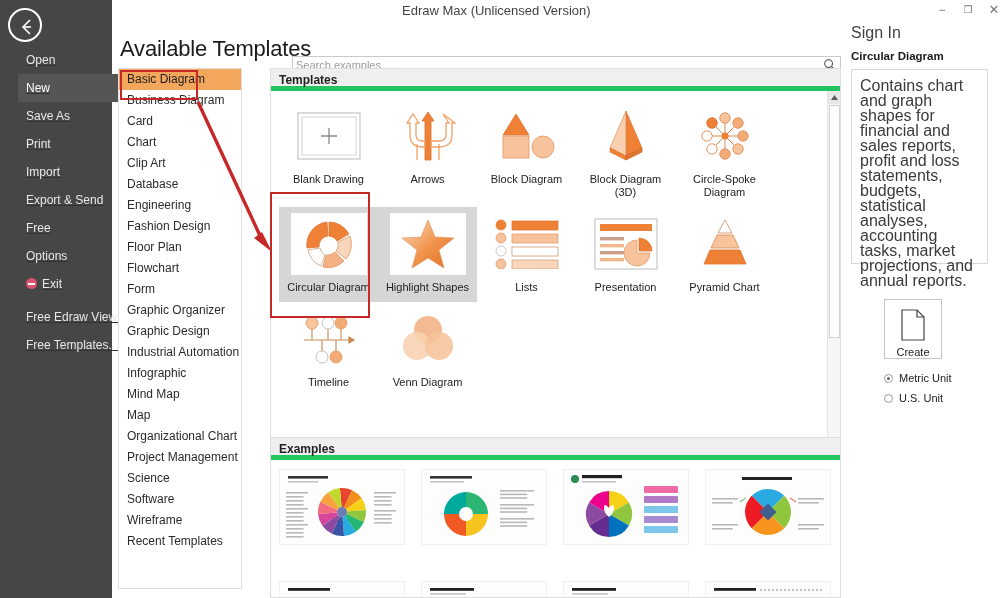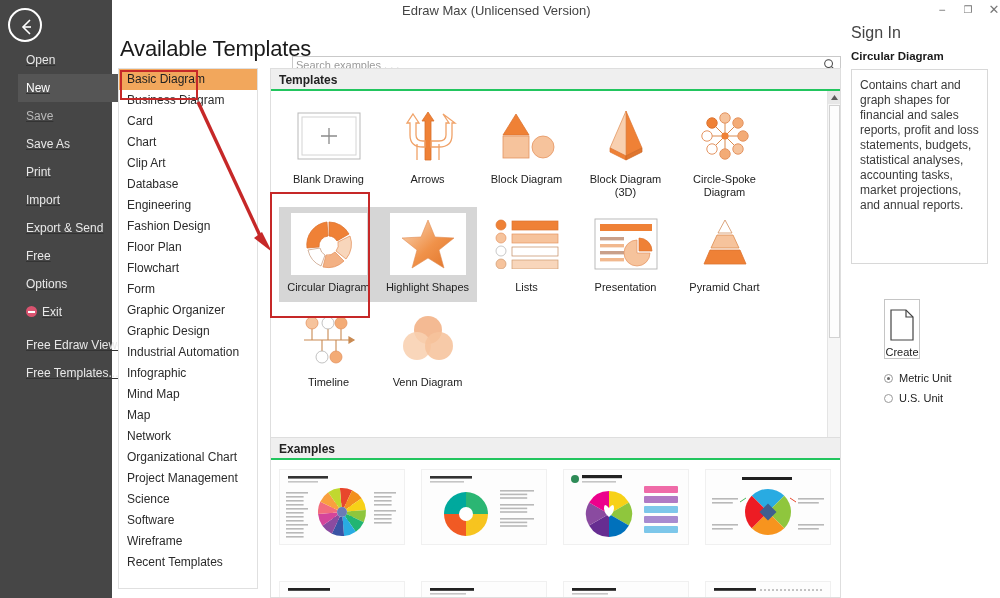--- a/index.html
+++ b/index.html
@@ -103,21 +103,21 @@
   }
   .searchwrap input::placeholder { color: #9a9a9a; }
   .search-icon {
     position: absolute; right: 4px; top: 1px;
     width: 13px; height: 13px; cursor: pointer;
   }
 
   
   .catpanel {
     position: absolute; left: 118px; top: 68px;
-    width: 140px; height: 521px;
+    width: 124px; height: 521px;
     border: 1px solid #e0e0e0;
     background: #ffffff;
   }
   .cat-item {
     height: 21px; line-height: 21px;
     padding-left: 8px;
     font-size: 12px; color: #2b2b2b;
     white-space: nowrap; cursor: pointer;
   }
   .cat-item.selected { background: #f2a75c; color: #222; }
@@ -128,21 +128,21 @@
     width: 571px; height: 370px;
     border: 1px solid #dedede;
     background: #ffffff;
     overflow: hidden;
   }
   .sec-head {
     height: 22px; line-height: 22px;
     background: #efefef;
     padding-left: 8px;
     font-size: 12px; font-weight: bold; color: #222;
-    border-bottom: 2px solid #22c55e;
+    border-bottom: 5px solid #22c55e;
   }
   .tpl-grid {
     position: relative;
     padding: 8px 16px 0 8px;
   }
   .tpl-row { display: flex; }
   .tpl-cell {
     width: 99px;
     padding-top: 6px;
     text-align: center;
@@ -206,27 +206,27 @@
     width: 140px;
   }
   .rp-title {
     font-size: 11.5px; font-weight: bold; color: #1a1a1a;
     margin-bottom: 7px;
   }
   .rp-desc {
     width: 137px; height: 195px;
     border: 1px solid #d8d8d8;
     padding: 8px 8px 0 8px;
-    font-size: 12px; line-height: 15px;
+    font-size: 16px; line-height: 15px;
     color: #3a3a3a;
     background: #fff;
   }
   .createbtn {
     position: absolute; left: 33px; top: 249px;
-    width: 36px; height: 60px;
+    width: 58px; height: 60px;
     border: 1px solid #c5c5c5;
     background: #fff;
     text-align: center;
     cursor: pointer;
   }
   .create-label { font-size: 11px; color: #222; margin-top: 2px; }
   .radio-row {
     position: absolute; left: 33px;
     font-size: 11px; color: #222;
     display: flex; align-items: center;
@@ -270,21 +270,20 @@
   <div class="leftmenu">
     <div class="backbtn">
       <svg width="22" height="22" viewBox="0 0 22 22">
         <path d="M14 4 L7 11 L14 18" fill="none" stroke="#ffffff" stroke-width="1.6"></path>
         <path d="M7 11 L15 11" stroke="#ffffff" stroke-width="1.6"></path>
       </svg>
     </div>
     <div class="menu-list">
       <div class="menu-item"><span>Open</span></div>
       <div class="menu-item active"><span>New</span></div>
-      <div class="menu-item dim"><span>Save</span></div>
       <div class="menu-item"><span>Save As</span></div>
       <div class="menu-item"><span>Print</span></div>
       <div class="menu-item"><span>Import</span></div>
       <div class="menu-item"><span>Export &amp; Send</span></div>
       <div class="menu-item"><span>Free</span></div>
       <div class="menu-item"><span>Options</span></div>
       <div class="menu-item">
         <span class="exit-icon"></span><span>Exit</span>
       </div>
       <div class="menu-item gap"><span>Free Edraw Viewer</span></div>
@@ -320,21 +319,20 @@
       <div class="cat-item"><span>Fashion Design</span></div>
       <div class="cat-item"><span>Floor Plan</span></div>
       <div class="cat-item"><span>Flowchart</span></div>
       <div class="cat-item"><span>Form</span></div>
       <div class="cat-item"><span>Graphic Organizer</span></div>
       <div class="cat-item"><span>Graphic Design</span></div>
       <div class="cat-item"><span>Industrial Automation</span></div>
       <div class="cat-item"><span>Infographic</span></div>
       <div class="cat-item"><span>Mind Map</span></div>
       <div class="cat-item"><span>Map</span></div>
-      <div class="cat-item"><span>Network</span></div>
       <div class="cat-item"><span>Organizational Chart</span></div>
       <div class="cat-item"><span>Project Management</span></div>
       <div class="cat-item"><span>Science</span></div>
       <div class="cat-item"><span>Software</span></div>
       <div class="cat-item"><span>Wireframe</span></div>
       <div class="cat-item"><span>Recent Templates</span></div>
     </div>
 
   <div class="tplpanel">
     <div class="sec-head">Templates</div>

